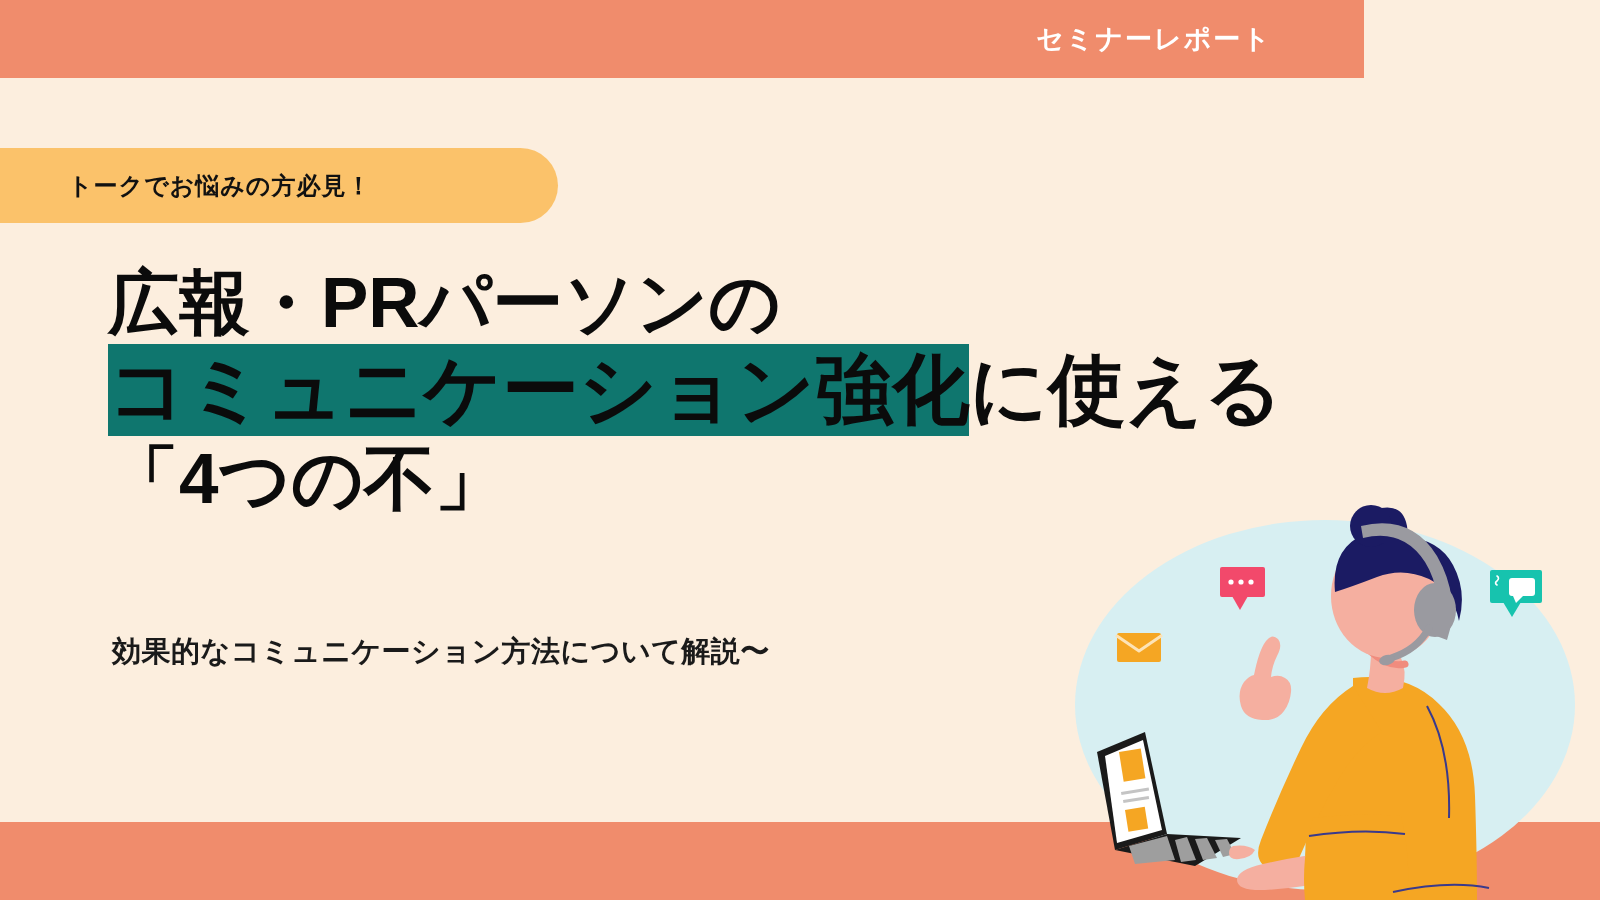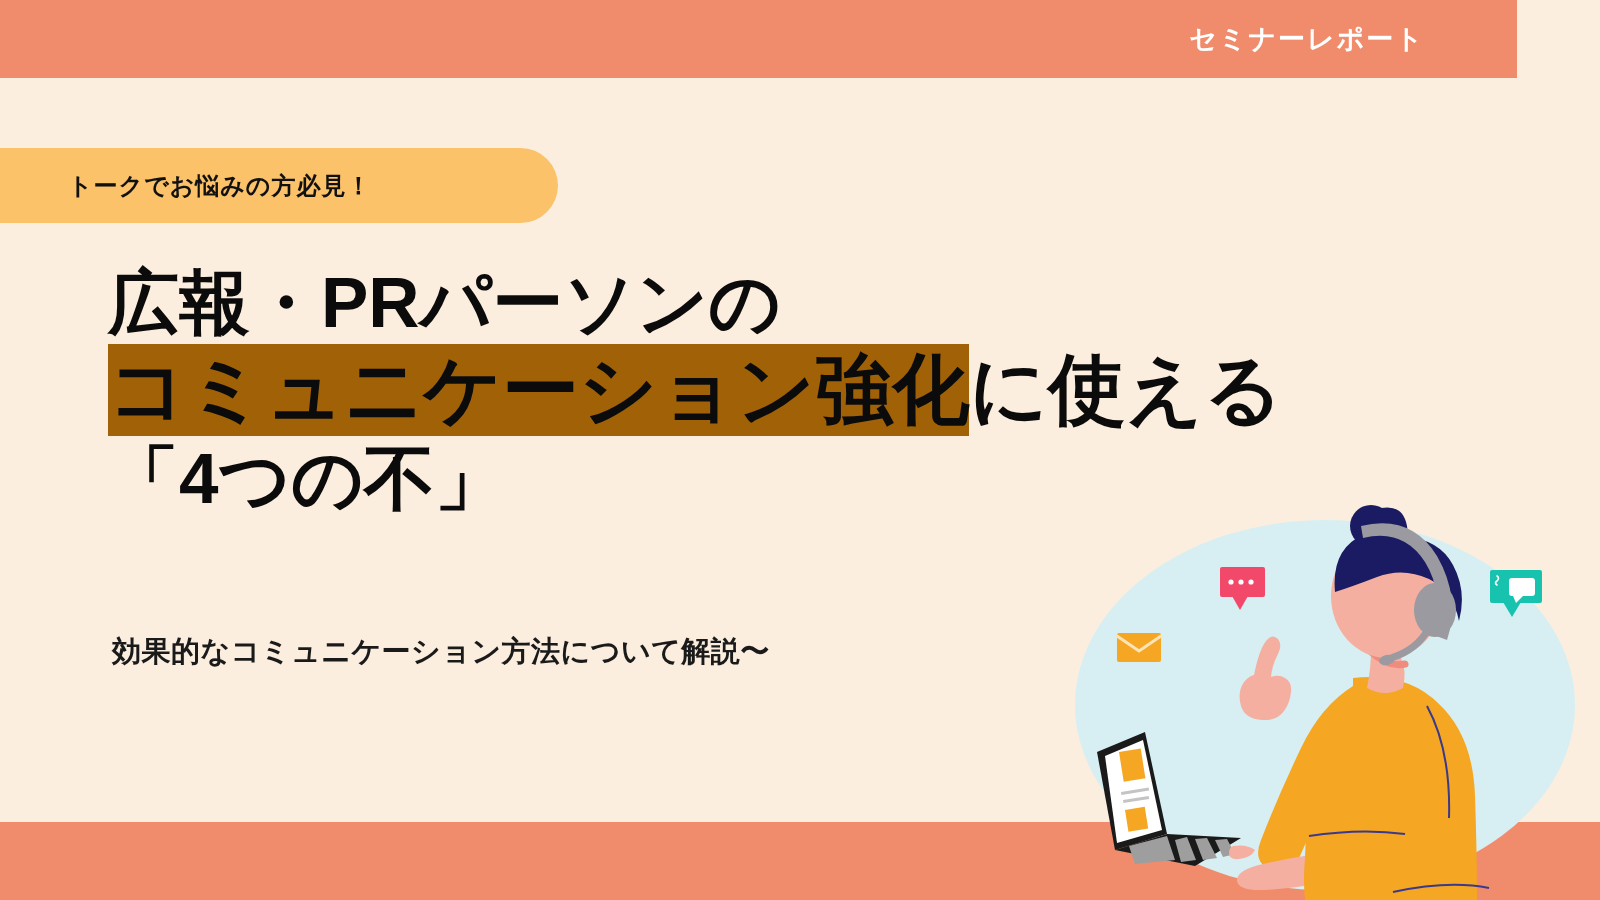--- a/index.html
+++ b/index.html
@@ -13,21 +13,21 @@
     height: 900px;
     background: #FCEEDE;
     overflow: hidden;
     font-family: "Liberation Sans", "DejaVu Sans", sans-serif;
   }
 
   
   #top-bar {
     position: absolute;
     left: 0; top: 0;
-    width: 1517px; height: 78px;
+    width: 1364px; height: 78px;
     background: #F08C6C;
     z-index: 5;
   }
   #top-bar-label {
     position: absolute;
     right: 92px;
     top: 50%;
     transform: translateY(-50%);
     color: #FFFFFF;
     font-size: 27px;
@@ -80,21 +80,21 @@
     font-weight: 900;
     color: #0B0B0B;
     line-height: 1.16;
     letter-spacing: 0px;
     white-space: nowrap;
   }
   .head-line.l1 { font-size: 71px; }
   .head-line.l2 { font-size: 77px; margin-top: 1px; }
   .head-line.l3 { font-size: 71px; margin-top: 3px; }
   .hl-mark {
-    background: #a16207;
+    background: #0f766e;
     padding: 2px 0 4px 0;
     box-decoration-break: clone;
     -webkit-box-decoration-break: clone;
   }
 
   
   #subtitle {
     position: absolute;
     left: 112px;
     top: 628px;

